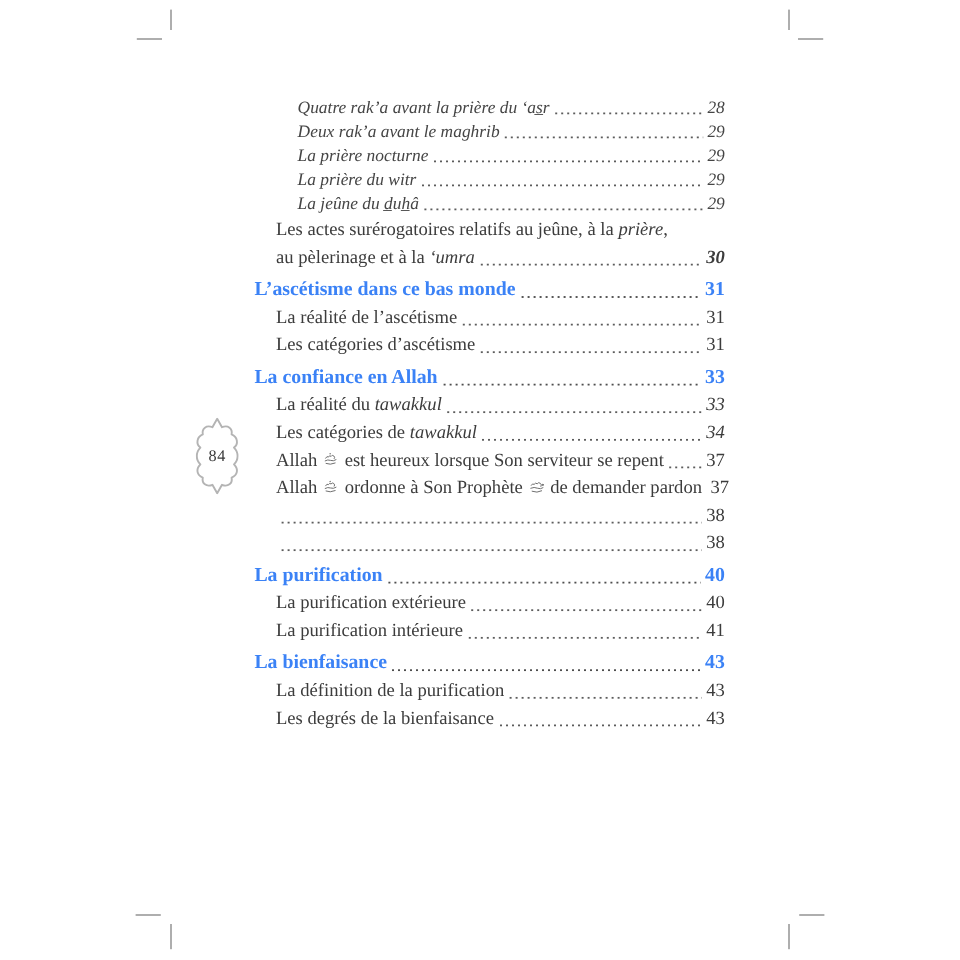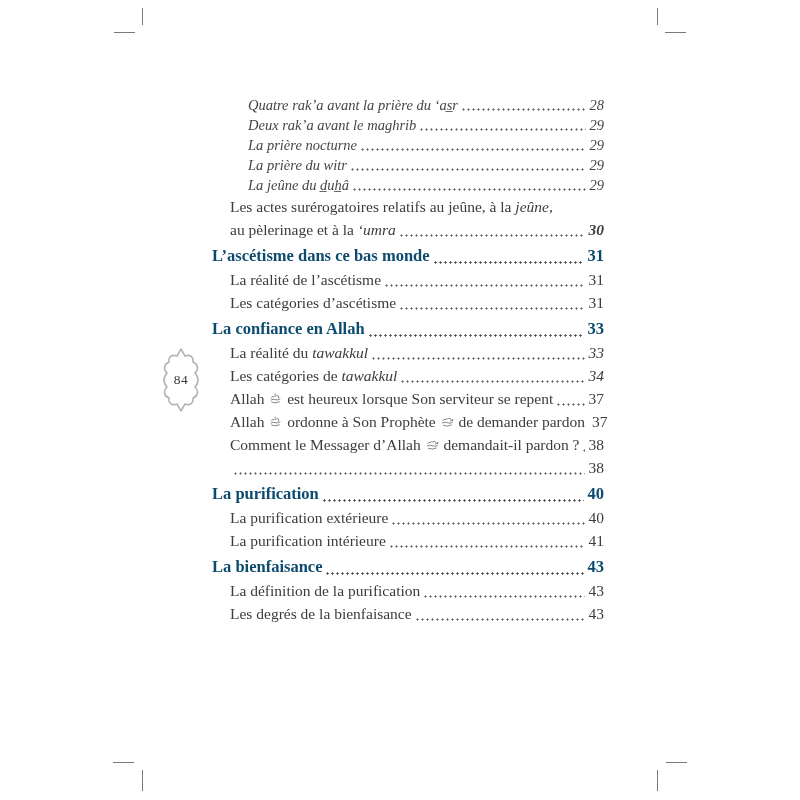--- a/index.html
+++ b/index.html
@@ -14,38 +14,38 @@
   .trim{position:absolute;left:143px;top:33px;width:514px;height:730px;background:#ffffff;}
   
   .medallion{position:absolute;left:20px;top:315px;width:36px;height:64px;}
   .medallion svg{position:absolute;left:0;top:0;}
   .medallion .num{
     position:absolute;left:0;top:0;width:36px;height:64px;
     display:flex;align-items:center;justify-content:center;
     font-size:13.5px;color:#3a3a3a;letter-spacing:0.5px;
   }
   
-  .toc{position:absolute;left:69px;top:62px;width:392px;}
+  .toc{position:absolute;left:69px;top:47px;width:392px;}
   .entry{margin:0;}
   .row{display:flex;align-items:flex-end;}
   .t{white-space:nowrap;}
   .t .it{font-style:italic;}
   .dots{
     flex:1;height:3px;margin:0 4px 4px 3px;align-self:flex-end;
     background-image:radial-gradient(circle,#5c5c5c 0.9px,transparent 1.15px);
     background-size:5px 3px;background-repeat:repeat-x;background-position:left bottom;
   }
   .pg{white-space:nowrap;}
   .pg-italic{font-style:italic;text-align:center;}
   .pg-bold{font-weight:bold;}
   .pg-bold-italic{font-weight:bold;font-style:italic;}
   
   .lvl1 {margin-top:3px;}
   .lvl1 .row{height:24px;}
-  .lvl1 .t,.lvl1 .pg{font-size:16.5px;font-weight:bold;color:#0c4a6e;line-height:24px;}
+  .lvl1 .t,.lvl1 .pg{font-size:16.5px;font-weight:bold;color:#3b82f6;line-height:24px;}
   .lvl1 .dots{background-image:radial-gradient(circle,#4e4e4e 0.95px,transparent 1.2px);}
   .lvl2 .row{height:23px;padding-left:18px;}
   .lvl2 .t,.lvl2 .pg{font-size:15.5px;color:#3c3c3c;line-height:23px;}
   .lvl3 .row{height:20px;padding-left:36px;}
   .lvl3 .t,.lvl3 .pg{font-size:14.5px;font-style:italic;color:#454545;line-height:20px;}
   .honorific{display:inline-block;width:13px;height:12px;margin:0 1px;vertical-align:-1px;}
 </style>
 </head>
 <body>
 
@@ -98,21 +98,21 @@
       </div>
       <div class="entry lvl3">
         <div class="row">
           <span class="t"><span>La jeûne du d̲uh̲â</span></span>
           <span class="dots"></span>
           <span class="pg pg-italic">29</span>
         </div>
       </div>
       <div class="entry lvl2">
         <div class="row">
-          <span class="t"><span>Les actes surérogatoires relatifs au jeûne, à la </span><span class="it">jeûne</span><span>,</span></span>
+          <span class="t"><span>Les actes surérogatoires relatifs au jeûne, à la </span><span class="it">prière</span><span>,</span></span>
         </div>
         <div class="row">
           <span class="t"><span>au pèlerinage et à la </span><span class="it">‘umra</span></span>
           <span class="dots"></span>
           <span class="pg pg-bold-italic">30</span>
         </div>
       </div>
       <div class="entry lvl1">
         <div class="row">
           <span class="t"><span>L’ascétisme dans ce bas monde</span></span>
@@ -185,28 +185,20 @@
                   <path d="M2.6 10.2 Q7 12 11.2 9.8"></path>
                   <circle cx="12.2" cy="4.4" r="0.5" fill="#6e6e6e"></circle>
                 </g>
               </svg></span><span> de demander pardon</span></span>
           <span class="dots"></span>
           <span class="pg pg-normal">37</span>
         </div>
       </div>
       <div class="entry lvl2">
         <div class="row">
-          <span class="t"><span>Comment le Messager d’Allah </span><span class="honorific"><svg width="13" height="12" viewBox="0 0 14 13">
-                <g fill="none" stroke="#6e6e6e" stroke-width="0.9" stroke-linecap="round">
-                  <path d="M1.8 4.8 Q3 2.6 4.4 4 Q5.6 2 7.2 3.4 Q8.4 1.6 10 3 Q11.6 4.2 10.6 5.8"></path>
-                  <path d="M1.4 7.4 Q4.6 6 7.4 7.4 Q10.2 8.6 12.4 7"></path>
-                  <path d="M2.6 10.2 Q7 12 11.2 9.8"></path>
-                  <circle cx="12.2" cy="4.4" r="0.5" fill="#6e6e6e"></circle>
-                </g>
-              </svg></span><span> demandait-il pardon ?</span></span>
           <span class="dots"></span>
           <span class="pg pg-normal">38</span>
         </div>
       </div>
       <div class="entry lvl2">
         <div class="row">
           <span class="dots"></span>
           <span class="pg pg-normal">38</span>
         </div>
       </div>

